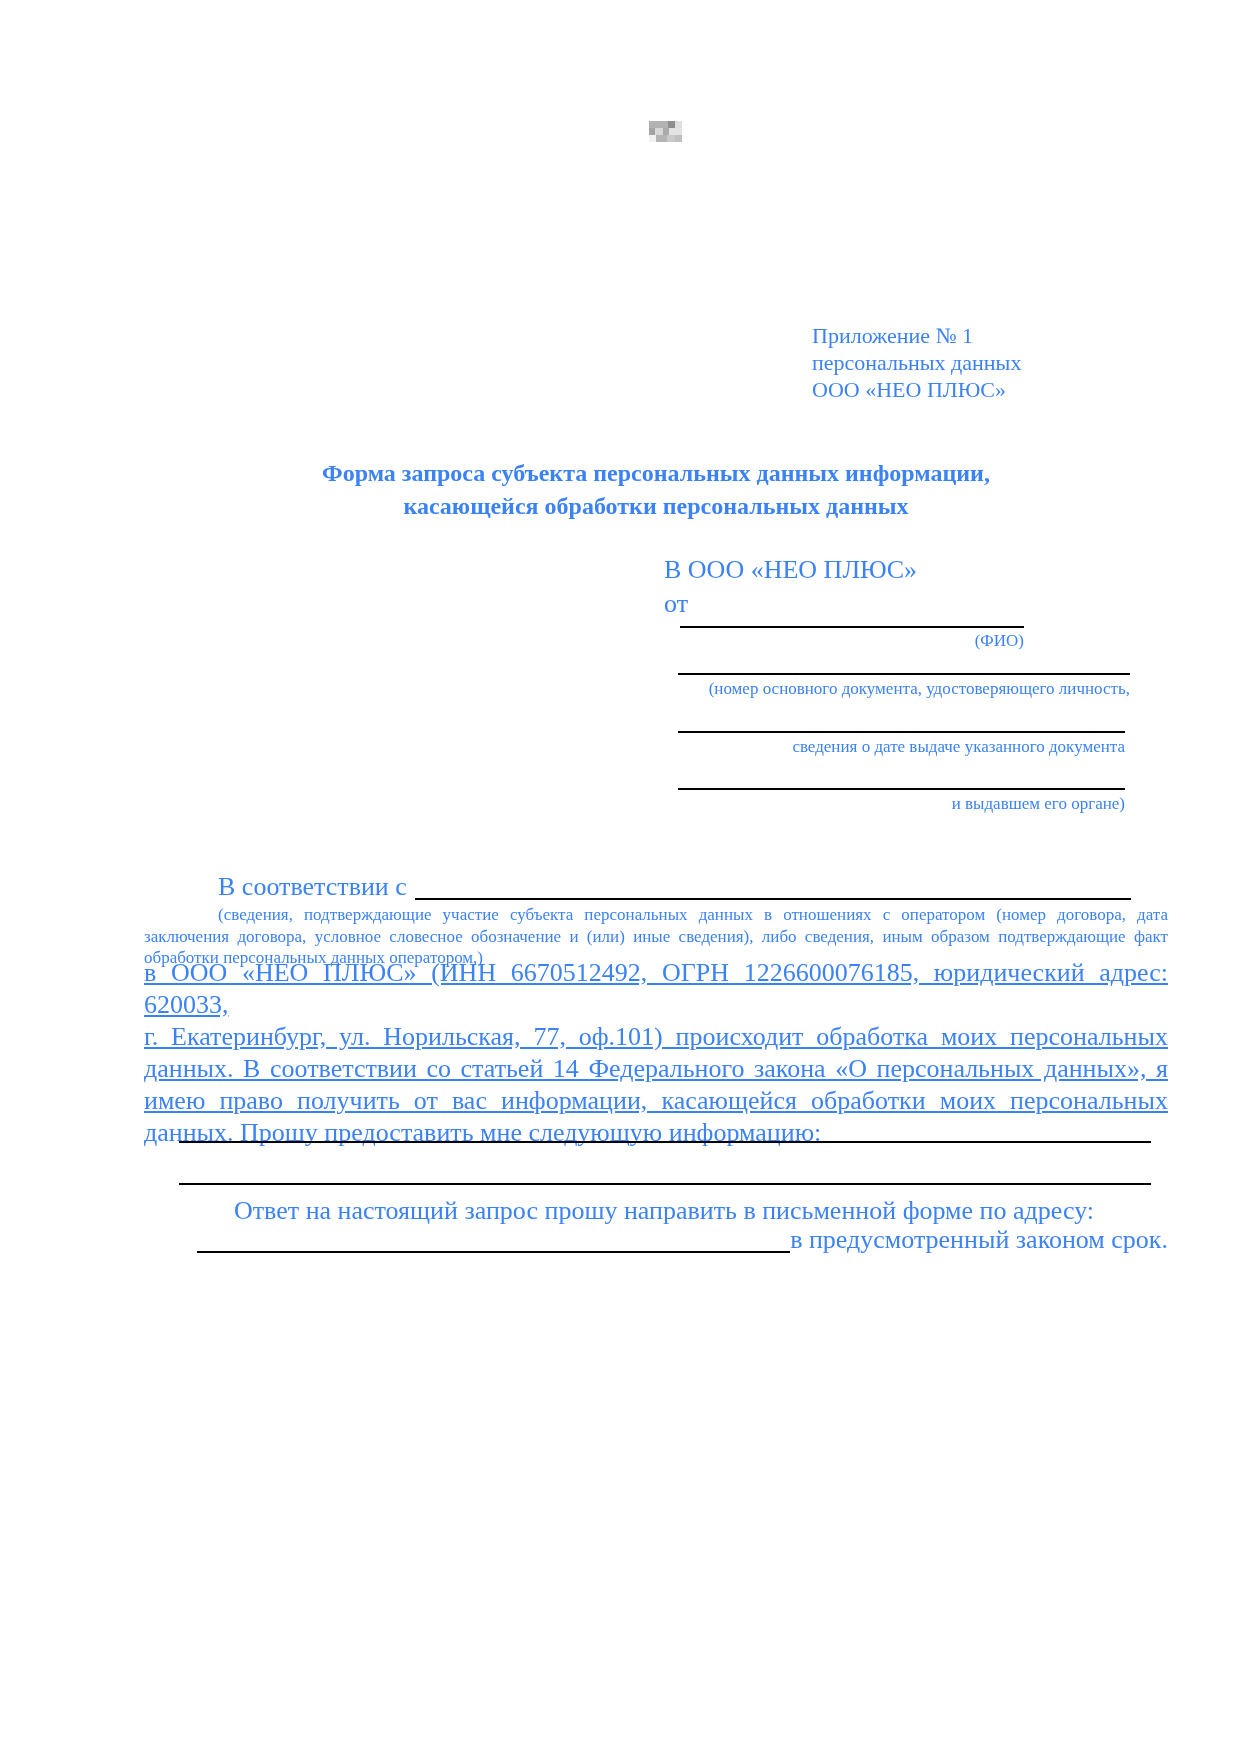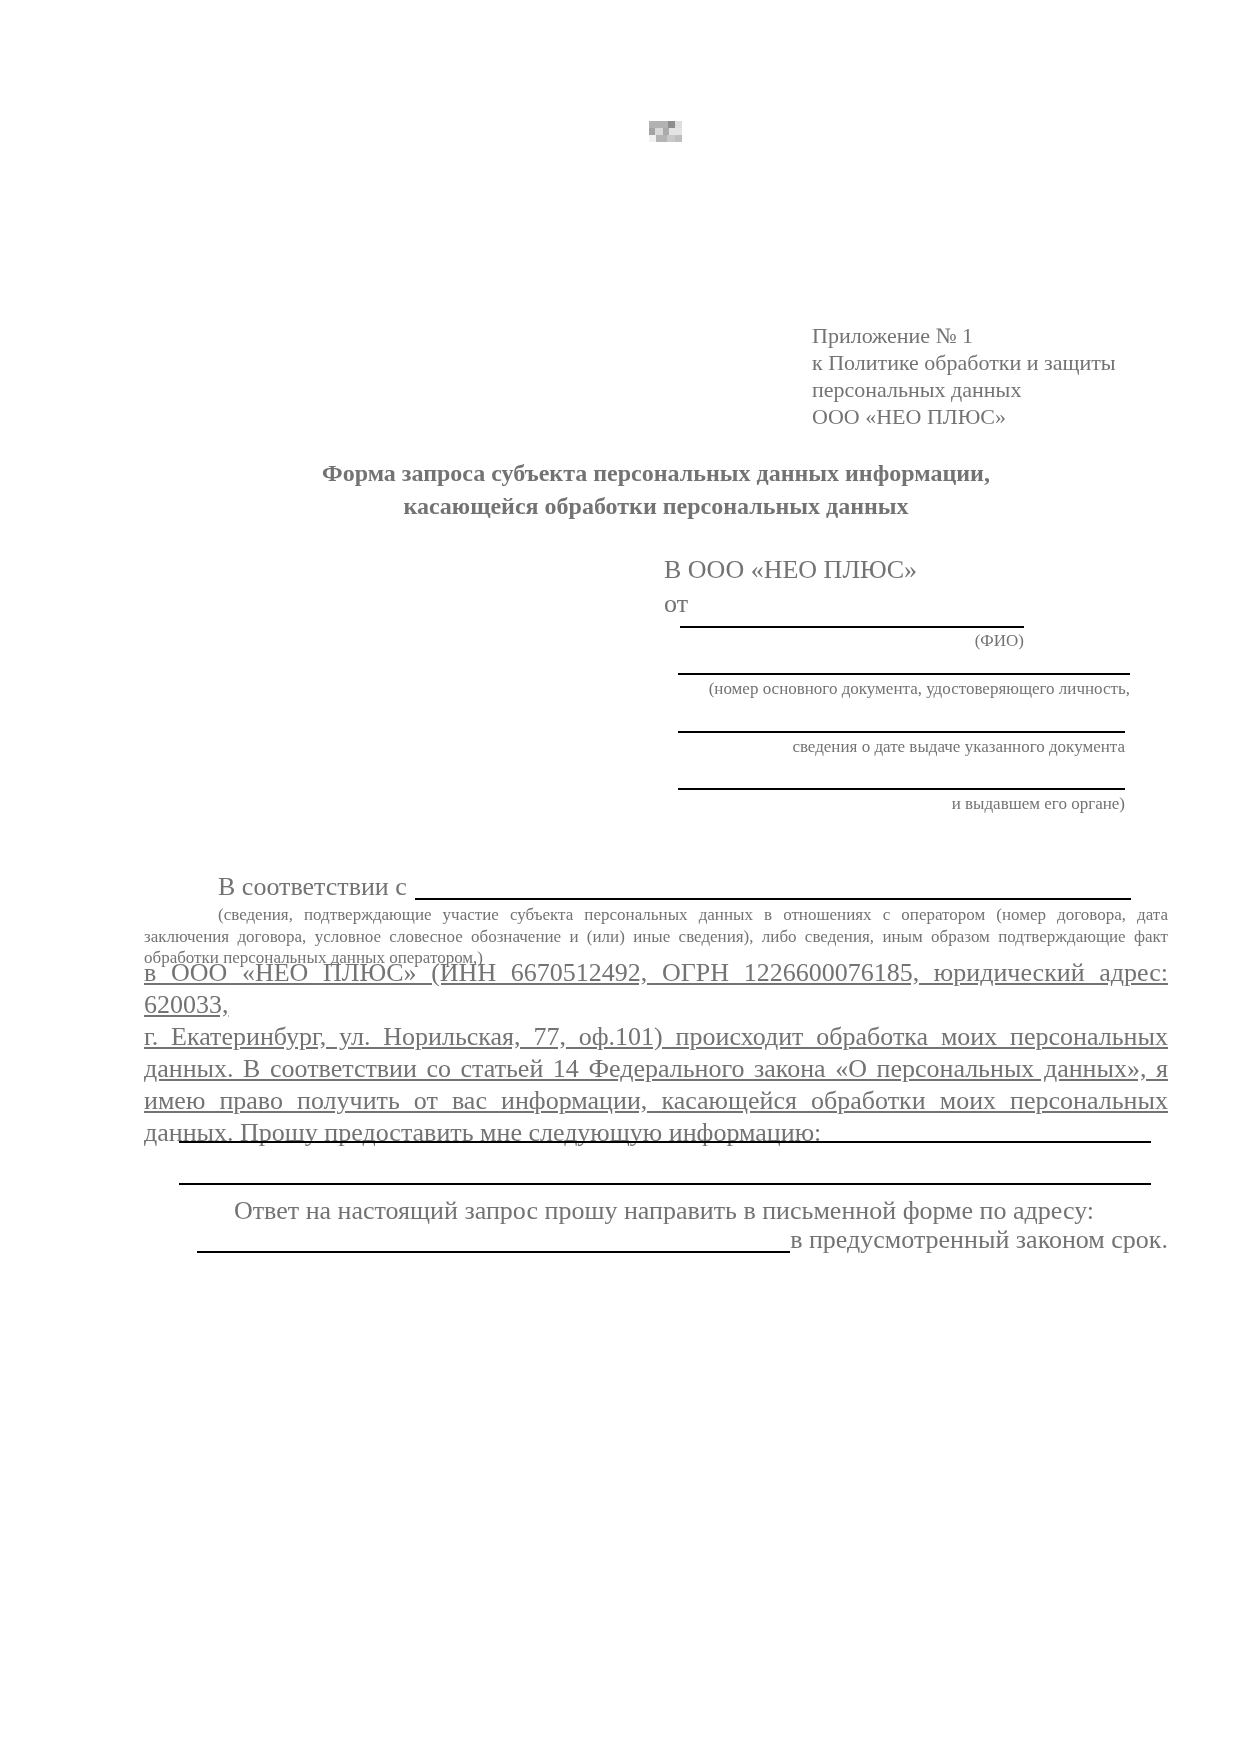--- a/index.html
+++ b/index.html
@@ -1,17 +1,17 @@
 <!DOCTYPE html>
 <html><head>
 <meta charset="utf-8">
 <style>
   html,body{margin:0;padding:0;background:#fff;}
   .page{position:relative;width:1242px;height:1755px;background:#ffffff;
-        font-family:"Liberation Serif","DejaVu Serif",serif;color:#737373;overflow:hidden;}
+        font-family:"Liberation Serif","DejaVu Serif",serif;color:#3b82f6;overflow:hidden;}
 
   
   .img-artifact{position:absolute;left:649px;top:121px;width:33px;height:21px;display:flex;flex-direction:column;}
   .img-artifact .r{flex:1;}
   .img-artifact .r1{background:linear-gradient(90deg,#b2b2b2 0 58%,#8e8e8e 58% 80%,#dedede 80% 100%);}
   .img-artifact .r2{background:linear-gradient(90deg,#a3a3a3 0 18%,#d8d8d8 18% 42%,#aaaaaa 42% 60%,#e3e3e3 60% 100%);}
   .img-artifact .r3{background:linear-gradient(90deg,#f1f1f1 0 20%,#b4b4b4 20% 55%,#c9c9c9 55% 80%,#bfbfbf 80% 100%);}
 
   .appendix{position:absolute;left:812px;top:322px;width:360px;font-size:22px;line-height:27px;white-space:nowrap;}
   .title{position:absolute;left:144px;top:457px;width:1024px;text-align:center;
@@ -68,21 +68,20 @@
 <div class="page">
 
   <div class="img-artifact">
     <div class="r r1"></div>
       <div class="r r2"></div>
       <div class="r r3"></div>
   </div>
 
   <div class="appendix">
     <div>Приложение № 1</div>
-    <div>к Политике обработки и защиты</div>
     <div>персональных данных</div>
     <div>ООО «НЕО ПЛЮС»</div>
   </div>
 
   <div class="title">
     <div>Форма запроса субъекта персональных данных информации,</div>
     <div>касающейся обработки персональных данных</div>
   </div>
 
   <div class="to-line">В ООО «НЕО ПЛЮС»</div>

